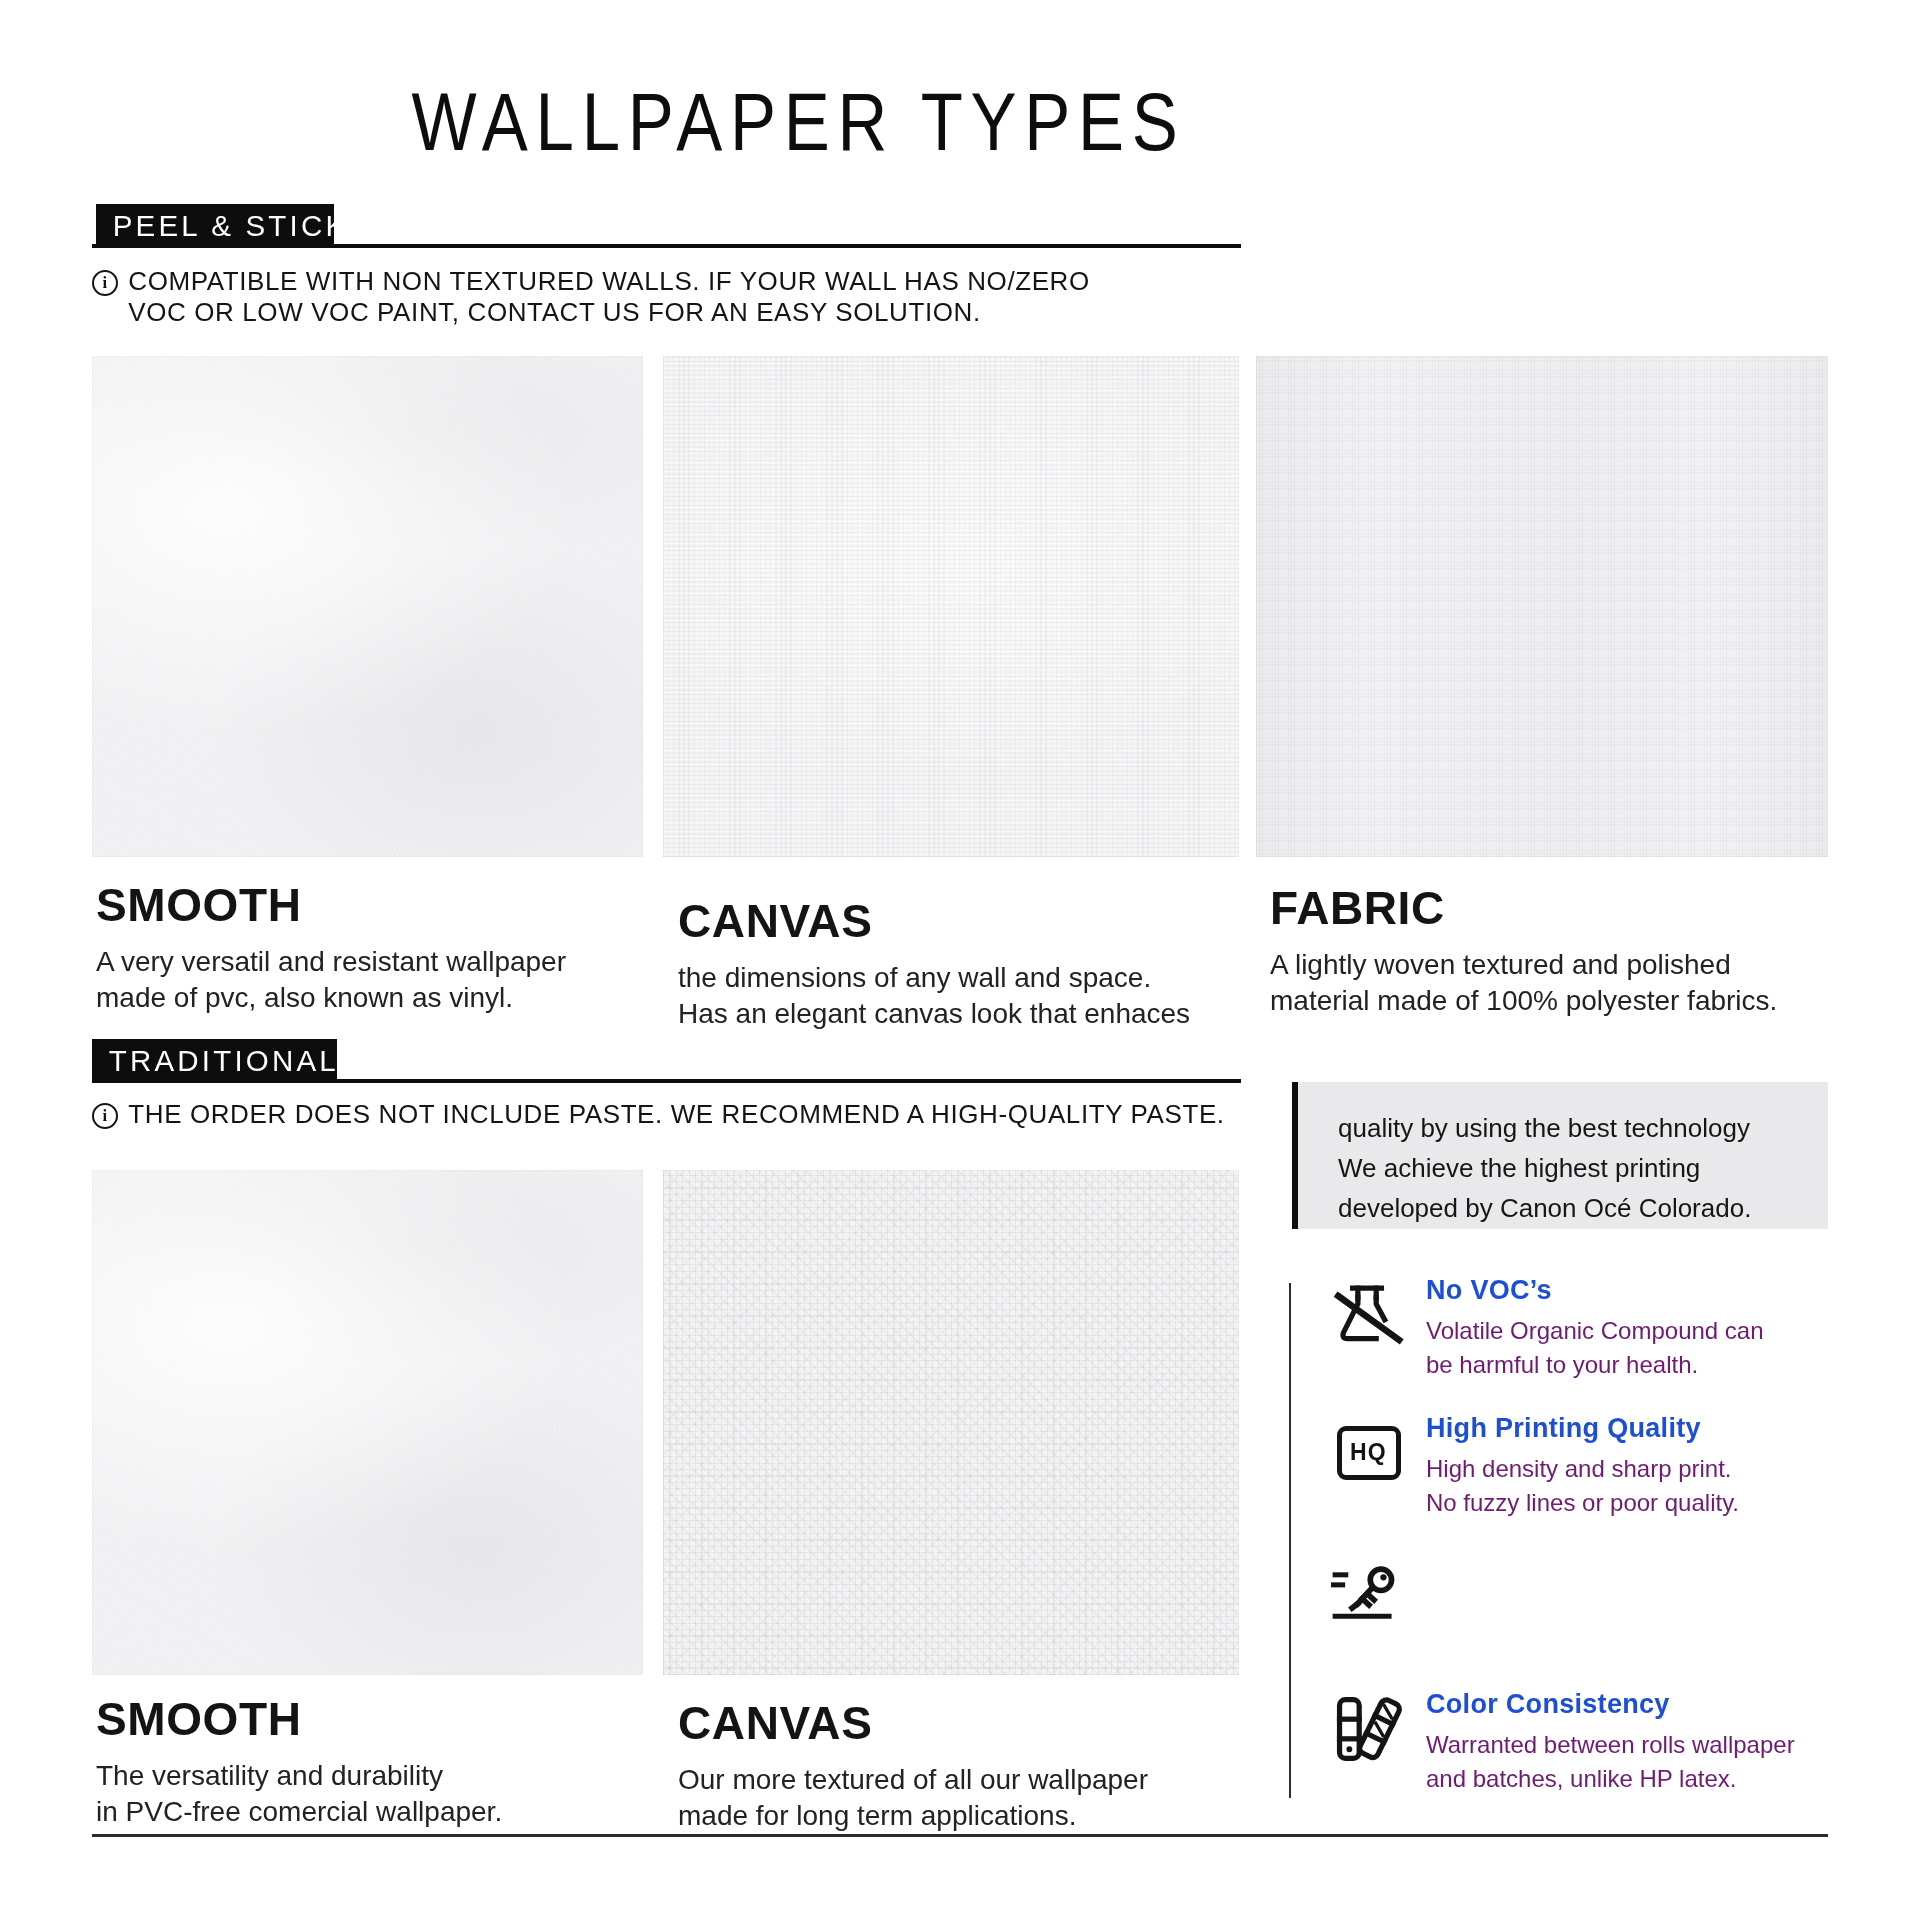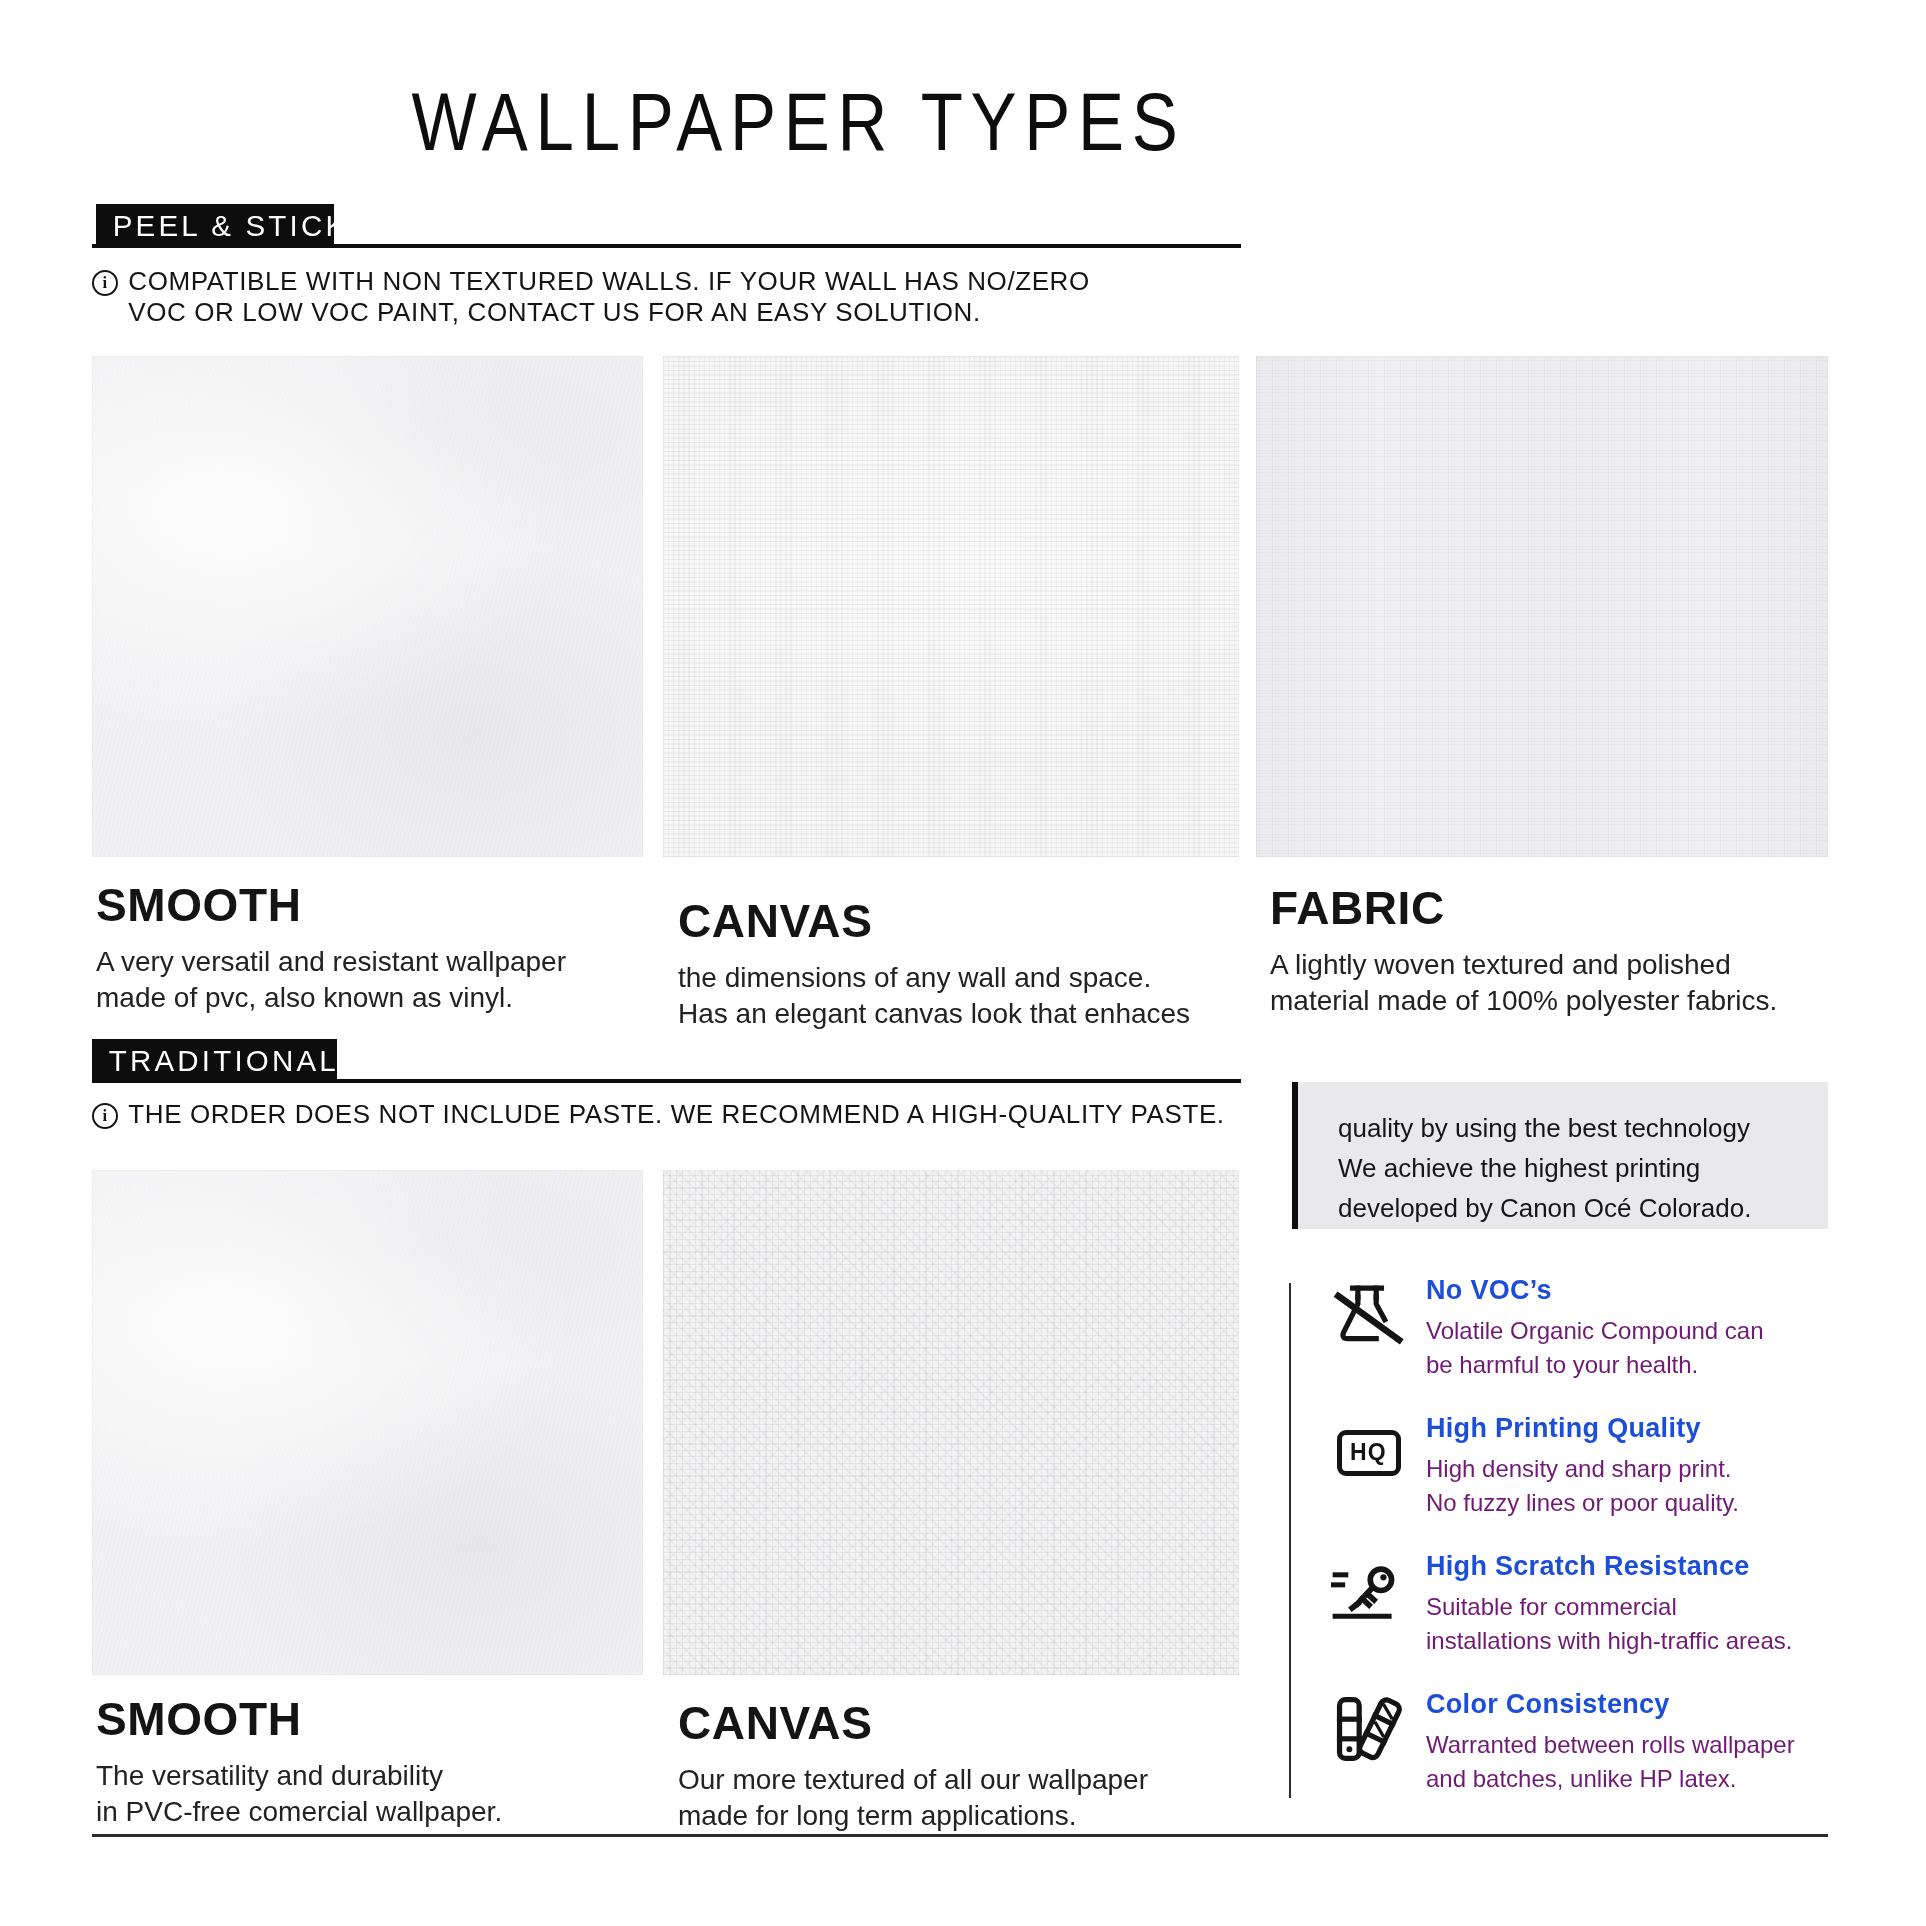--- a/index.html
+++ b/index.html
@@ -76,21 +76,21 @@
 
   
   #feat-line{left:1289px;top:1283px;width:1.9px;height:515px;background:#2e2e2e;}
   .feature{left:1330px;width:514px;}
   #feat-1{top:1275px;} #feat-2{top:1413px;} #feat-3{top:1551px;} #feat-4{top:1689px;}
   .feat-icon{position:absolute;left:0;top:-3.9px;width:77px;height:87px;
     display:flex;align-items:center;justify-content:center;}
   .feat-body{margin-left:96px;}
   .feat-title{font-size:27px;font-weight:700;color:#1d4ed8;letter-spacing:0.3px;}
   .feat-desc{margin-top:7.7px;font-size:24px;line-height:34px;color:#701a75;}
-  .hq-badge{width:64px;height:46px;border:5.8px solid #141414;border-radius:9px;
+  .hq-badge{width:64px;height:54px;border:5.8px solid #141414;border-radius:9px;
     box-sizing:border-box;display:flex;align-items:center;justify-content:center;
     font-size:23px;font-weight:700;letter-spacing:1.3px;color:#141414;}
   svg.icon{display:block;}
 </style>
 </head>
 <body>
 
 <div>
 
   <div class="abs" id="page-title">WALLPAPER TYPES</div>
@@ -208,27 +208,20 @@
         <circle cx="79" cy="38" r="17"></circle>
         <circle cx="83" cy="34" r="5" fill="#141414" stroke="none"></circle>
         <path d="M66 50 L42 76"></path>
         <path d="M49 68 l11 10"></path>
         <path d="M57 60 l11 10"></path>
         <path d="M42 76 l-9 7"></path>
         <path d="M6 30 h17" stroke-width="8"></path>
         <path d="M1 46 h17" stroke-width="8"></path>
         <path d="M6 96 h86" stroke-width="8"></path>
       </svg>
-    </div>
-    <div class="feat-body">
-      <div class="feat-title">High Scratch Resistance</div>
-      <div class="feat-desc">
-        <div>Suitable for commercial</div>
-        <div>installations with high-traffic areas.</div>
-      </div>
     </div>
   </div>
 
   <div class="abs feature" id="feat-4">
     <div class="feat-icon">
       <svg class="icon" width="72" height="72" viewBox="0 0 110 110" fill="none" stroke="#141414" stroke-width="8" stroke-linecap="square">
         <rect x="10" y="10" width="30" height="90" rx="9"></rect>
         <path d="M10 40 h30"></path>
         <path d="M10 70 h30"></path>
         <circle cx="25" cy="86" r="4.5" fill="#141414" stroke="none"></circle>

